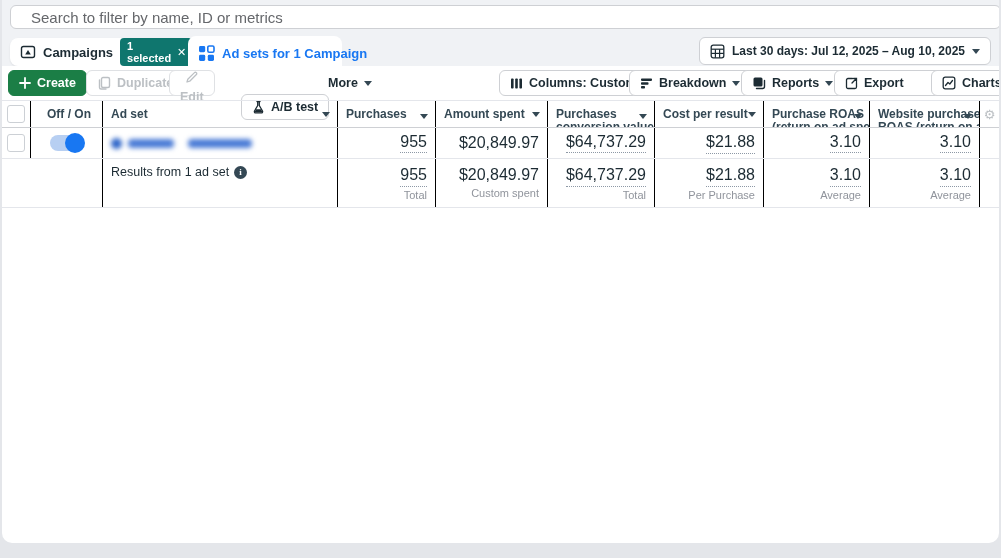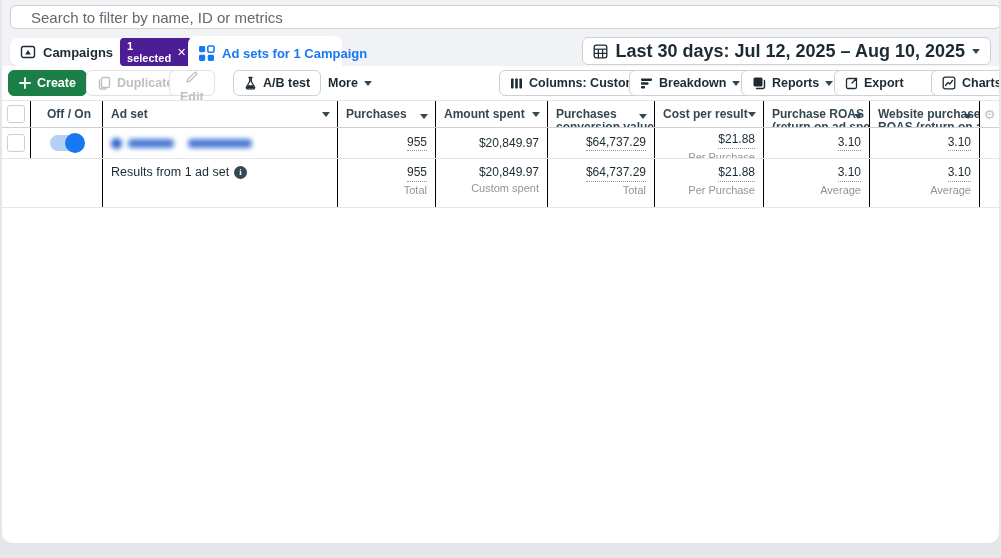--- a/index.html
+++ b/index.html
@@ -22,54 +22,54 @@
   }
   .searchbar::placeholder{color:#65676b;}
   
   .tab{position:absolute;display:flex;align-items:center;gap:7px;box-sizing:border-box;}
   .tab-campaigns{
     left:8px;top:38px;width:172px;height:28px;background:#fff;border-radius:8px;
     padding:0 10px;box-shadow:0 1px 2px rgba(0,0,0,.08);
   }
   .tab-label{font-size:13px;font-weight:bold;color:#1c2b33;white-space:nowrap;}
   .badge{
-    display:inline-flex;align-items:center;gap:6px;background:#4c1d95;color:#fff;
+    display:inline-flex;align-items:center;gap:6px;background:#0f766e;color:#fff;
     font-size:11px;font-weight:bold;border-radius:4px;padding:2px 7px;cursor:pointer;
   }
   .badge .x{font-size:11px;font-weight:bold;line-height:1;}
   .tab-adsets{
     left:186px;top:36px;width:154px;height:34px;background:#fff;border-radius:8px 8px 0 0;
     padding:0 10px;
   }
   .tab-adsets .tab-label{color:#1877f2;}
   .tab-ads{
     left:346px;top:38px;width:146px;height:28px;background:#f7f8fa;border-radius:8px 8px 0 0;
     padding:0 10px;box-shadow:0 1px 1px rgba(0,0,0,.05);
   }
   
   .datebtn{
     position:absolute;right:8px;top:37px;height:26px;display:flex;align-items:center;gap:7px;
     background:#fff;border:1px solid #ced0d4;border-radius:6px;padding:0 10px;cursor:pointer;
   }
-  .datebtn .dlabel{font-size:18px;font-weight:bold;color:#1c2b33;white-space:nowrap;}
+  .datebtn .dlabel{font-size:12px;font-weight:bold;color:#1c2b33;white-space:nowrap;}
   .caret{width:0;height:0;border-left:4px solid transparent;border-right:4px solid transparent;
     border-top:5px solid #344854;display:inline-block;}
   
   .toolbar{position:absolute;left:0;top:66px;width:100%;height:34px;background:#fff;}
   .btn{
     position:absolute;top:4px;height:26px;display:flex;align-items:center;gap:6px;
     border:1px solid #ced0d4;border-radius:6px;background:#fff;padding:0 10px;
     font-size:12.5px;font-weight:bold;color:#1c2b33;box-sizing:border-box;cursor:pointer;white-space:nowrap;
   }
   .btn.disabled{border-color:#dfe1e4;color:#bcc0c4;cursor:default;}
   .btn.noborder{border-color:transparent;background:transparent;}
   .btn-create{left:6px;background:#1b7e46;border-color:#1b7e46;color:#fff;}
   .btn-duplicate{left:84px;}
   .btn-edit{left:167px;flex-direction:column;}
-  .btn-abtest{left:231px;}
+  .btn-abtest{left:239px;margin-top:24px;}
   .btn-more{left:315px;}
   .btn-columns{left:497px;}
   .btn-breakdown{left:627px;}
   .btn-reports{left:739px;}
   .split{left:832px;position:absolute;top:4px;height:26px;display:flex;border:1px solid #ced0d4;
     border-radius:6px;background:#fff;box-sizing:border-box;overflow:hidden;gap:20px;}
   .split .part{display:flex;align-items:center;gap:6px;padding:0 10px;font-size:12.5px;
     font-weight:bold;color:#1c2b33;cursor:pointer;}
   .split .divider{width:1px;background:#ced0d4;}
   .btn-charts{left:929px;}
@@ -82,21 +82,21 @@
   .thead{height:26px;border-bottom:1px solid #ced0d4;}
   .thead .tc{display:flex;align-items:center;}
   .thtext{font-size:12px;font-weight:bold;color:#344854;padding-left:8px;white-space:nowrap;}
   .th2{position:absolute;left:8px;top:19px;font-size:12px;font-weight:bold;color:#344854;white-space:nowrap;}
   .sortcaret{position:absolute;right:7px;bottom:8px;width:0;height:0;
     border-left:4px solid transparent;border-right:4px solid transparent;border-top:5px solid #344854;}
   .r1{height:30px;border-bottom:1px solid #e4e6eb;background:#fff;}
   .r1 .tc{display:flex;align-items:center;}
   .rsum{height:48px;border-bottom:1px solid #e4e6eb;background:#fff;}
   .rsum .tc{padding-top:6px;}
-  .num{font-size:12px;color:#1c2b33;}
+  .num{font-size:16px;color:#1c2b33;}
   .cell-num{justify-content:flex-end;padding-right:8px;}
   .dot-ul{border-bottom:1px dotted #8d98a5;padding-bottom:1px;}
   .sub{font-size:11px;color:#90949c;margin-top:2px;}
   .numcol{text-align:right;padding-right:8px;}
   .stack{display:flex;flex-direction:column;align-items:flex-end;line-height:1.25;}
   .checkbox{width:16px;height:16px;border:1px solid #ccd0d5;border-radius:3px;background:#fff;margin:0 auto;cursor:pointer;}
   .toggle{width:34px;height:16px;border-radius:9px;background:#b7cff2;position:relative;margin:0 auto;cursor:pointer;}
   .toggle .knob{position:absolute;right:-1px;top:-2px;width:20px;height:20px;border-radius:50%;background:#1877f2;}
   .blurname{display:flex;align-items:center;gap:6px;padding-left:8px;filter:blur(2.5px);}
   .blurname .bdot{width:11px;height:11px;border-radius:50%;background:#2f66c9;}

